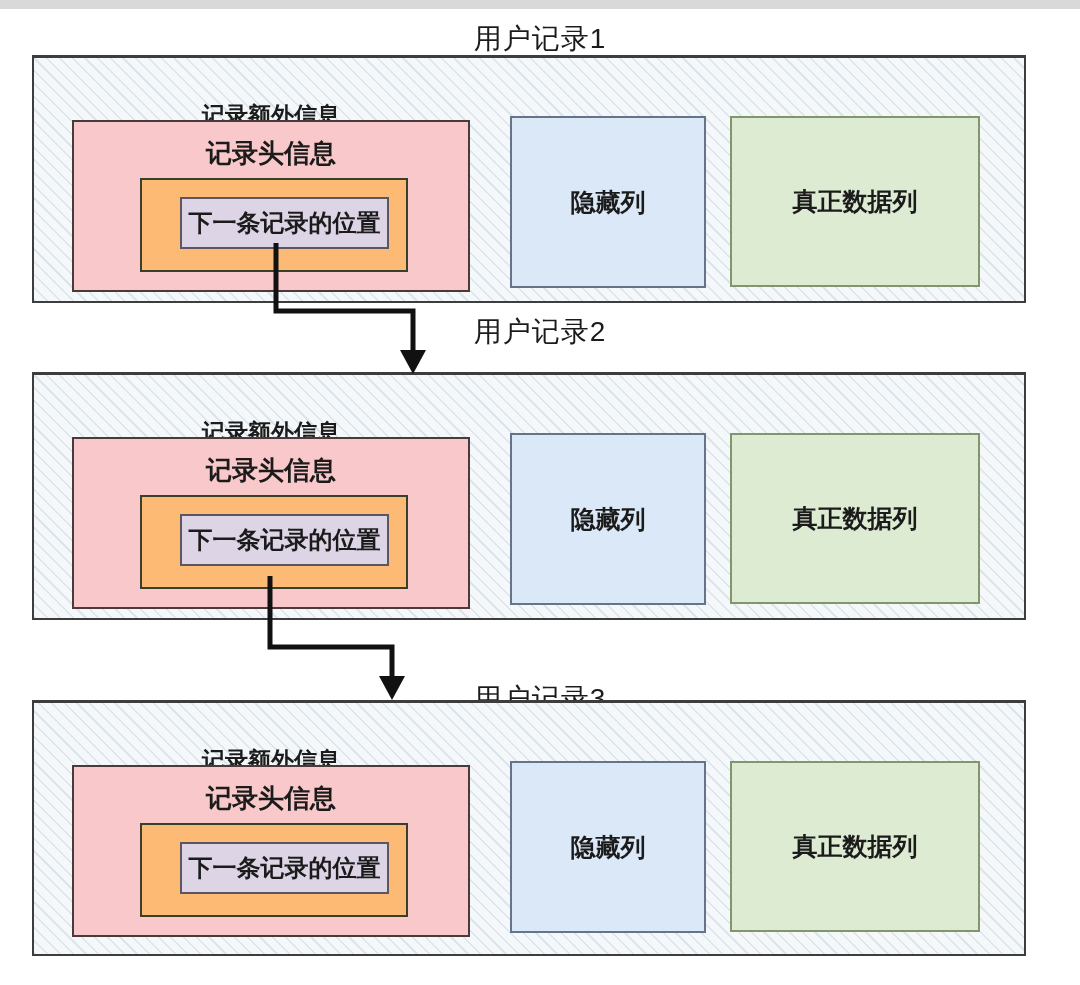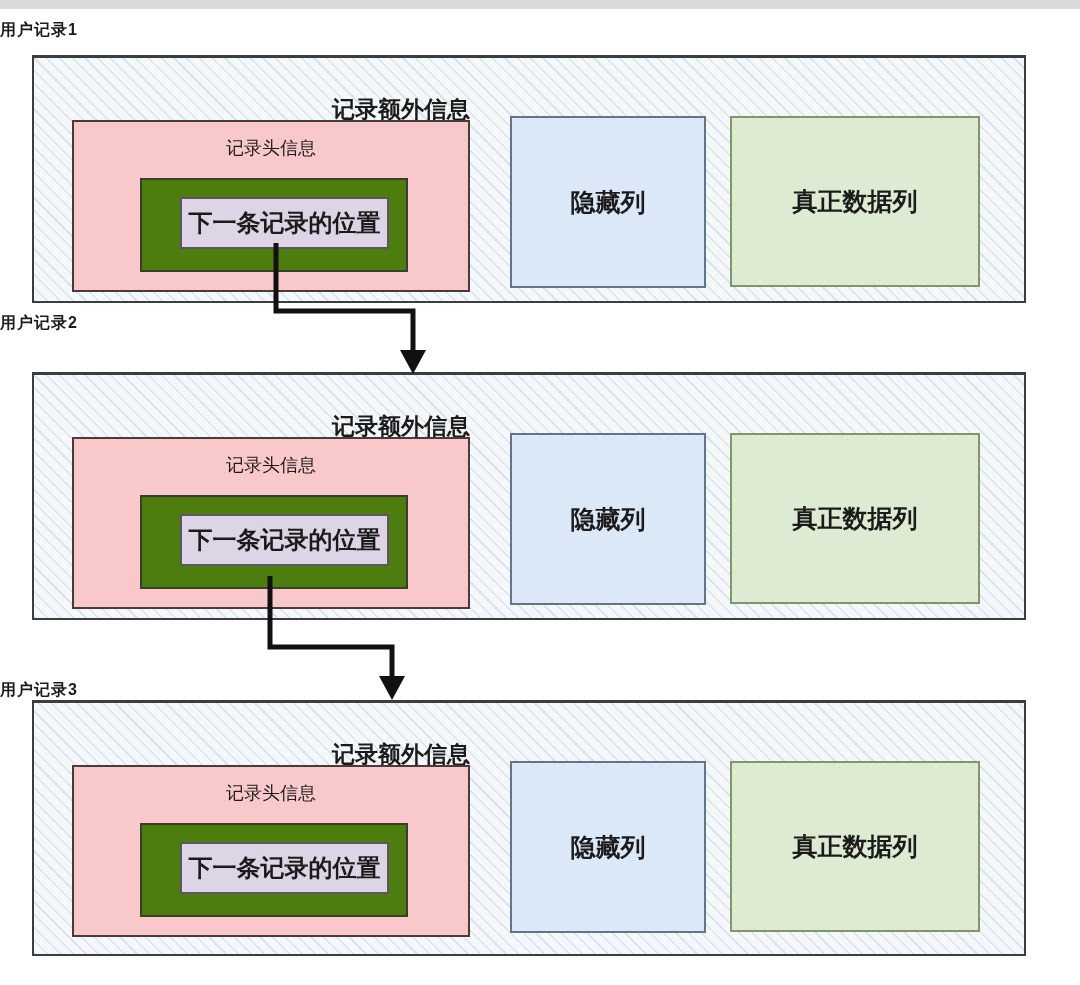--- a/index.html
+++ b/index.html
@@ -7,54 +7,54 @@
     width:1080px;height:985px;position:relative;overflow:hidden;
     background:#ffffff;
     font-family:"Liberation Sans","DejaVu Sans",sans-serif;
     color:#1b1b1b;
   }
   .top-bar{
     position:absolute;left:0;top:0;width:1080px;height:9px;
     background:#d9d9d9;
   }
   .record-title{
-    position:absolute;left:0;width:1080px;
-    font-size:16px;font-weight:700;letter-spacing:1px;
+    position:absolute;left:0;width:1080px;text-align:center;
+    font-size:28px;font-weight:400;letter-spacing:1px;
   }
   #title-1{top:20px}
   #title-2{top:313px}
   #title-3{top:680px}
 
   .record{
     position:absolute;left:32px;width:994px;box-sizing:border-box;
     border:2px solid #3d3d3d;border-top-width:3px;
     background-color:#f5f8fa;
     background-image:repeating-linear-gradient(45deg,
       rgba(148,172,186,0.25) 0px, rgba(148,172,186,0.25) 1.6px,
       transparent 1.6px, transparent 9px);
   }
   #record-1{top:55px;height:248px}
   #record-2{top:372px;height:248px}
   #record-3{top:700px;height:256px}
 
   .extra-label{
-    position:absolute;left:38px;top:36px;width:398px;text-align:right;
+    position:absolute;left:38px;top:42px;width:398px;text-align:center;
     font-size:23px;font-weight:700;
   }
   .header-box{
     position:absolute;left:38px;top:62px;width:398px;height:172px;
     box-sizing:border-box;background:#f9c8ca;border:2px solid #4a3a3a;
   }
   .header-label{
     position:absolute;left:0;top:14px;width:100%;text-align:center;
-    font-size:18px;font-weight:400;
+    font-size:26px;font-weight:700;
   }
   .pointer-wrap{
     position:absolute;left:66px;top:56px;width:268px;height:94px;
-    box-sizing:border-box;background:#4d7c0f;border:2px solid #38402b;
+    box-sizing:border-box;background:#fdba74;border:2px solid #38402b;
   }
   .pointer-box{
     position:absolute;left:38px;top:17px;width:209px;height:52px;
     box-sizing:border-box;background:#ddd4e6;border:2px solid #5c5662;
     display:flex;align-items:center;justify-content:center;
     font-size:24px;font-weight:700;white-space:nowrap;
   }
   .hidden-box{
     position:absolute;left:476px;top:58px;width:196px;height:172px;
     box-sizing:border-box;background:#dbe8f7;border:2px solid #64758a;

